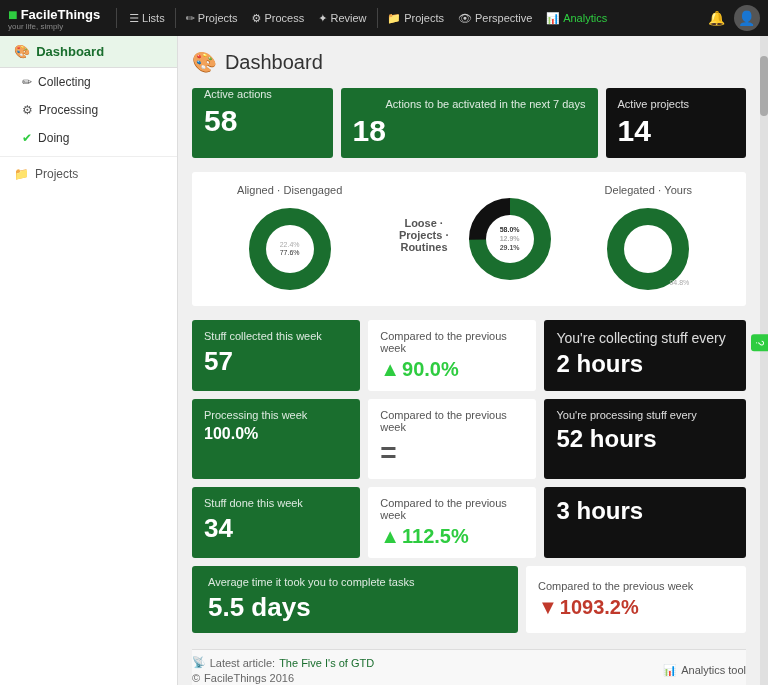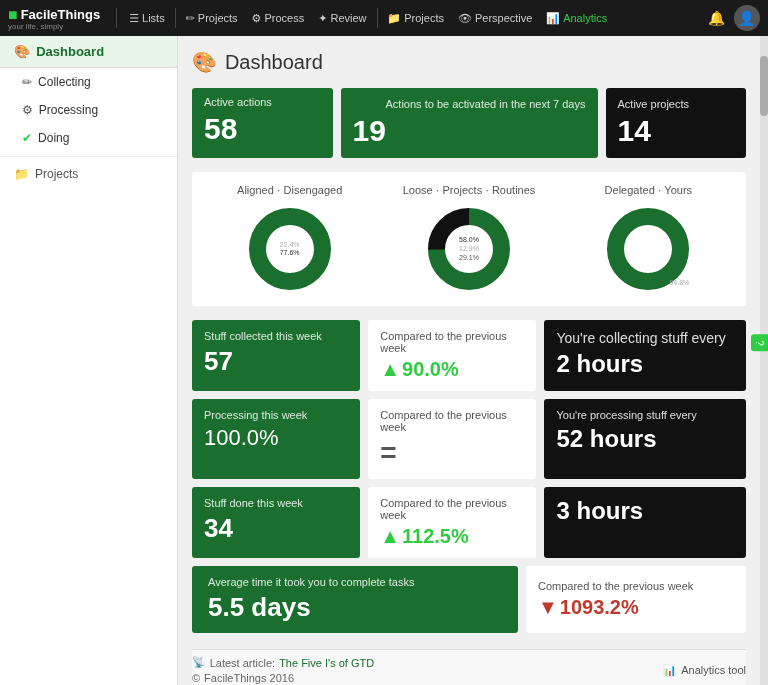--- a/index.html
+++ b/index.html
@@ -81,27 +81,27 @@
   </aside>
 
   <main style="flex:1;background:#f0f0f0;overflow-y:auto;padding:14px 14px 20px 14px;">
 
     <h1 style="font-size:20px;color:#333;margin-bottom:14px;display:flex;align-items:center;gap:8px;font-weight:normal;">
       <span style="color:#e67e22;">🎨</span>
       <span>Dashboard</span>
     </h1>
 
     <div style="display:flex;gap:8px;margin-bottom:14px;">
-      <div style="background:#1a6e2e;color:#fff;border-radius:3px;padding:8px 12px;flex:1;">
+      <div style="background:#1a6e2e;color:#fff;border-radius:3px;padding:0 12px;flex:1;">
         <div style="font-size:11px;color:rgba(255,255,255,0.85);margin-bottom:4px;">Active actions</div>
         <div style="font-size:30px;font-weight:bold;">58</div>
       </div>
       <div style="background:#1a6e2e;color:#fff;border-radius:3px;padding:10px 12px;flex:2;">
         <div style="font-size:11px;color:rgba(255,255,255,0.85);margin-bottom:4px;text-align:right;">Actions to be activated in the next 7 days</div>
-        <div style="font-size:30px;font-weight:bold;">19</div>
+        <div style="font-size:30px;font-weight:bold;">18</div>
       </div>
       <div style="background:#111;color:#fff;border-radius:3px;padding:10px 12px;flex:1;">
         <div style="font-size:11px;color:rgba(255,255,255,0.85);margin-bottom:4px;">Active projects</div>
         <div style="font-size:30px;font-weight:bold;">14</div>
       </div>
     </div>
 
     <div style="display:flex;gap:8px;margin-bottom:14px;background:#fff;border-radius:3px;padding:12px;">
 
       <div style="flex:1;display:flex;flex-direction:column;align-items:center;">
@@ -113,21 +113,21 @@
             <circle cx="45" cy="45" r="32" fill="none" stroke="#333" stroke-width="18" stroke-dasharray="58.1 258" stroke-dashoffset="-201" transform="rotate(-90 45 45)"></circle>
             <circle cx="45" cy="45" r="24" fill="white"></circle>
           </svg>
           <div style="position:absolute;top:50%;left:50%;transform:translate(-50%,-50%);font-size:8px;color:#555;text-align:center;line-height:1.2;">
             <div style="font-size:7px;color:#aaa;">22.4%</div>
             <div style="font-size:7px;color:#333;">77.6%</div>
           </div>
         </div>
       </div>
 
-      <div style="flex:1;display:flex;flex-direction:column;align-items:center;">
+      <div style="flex:1;display:flex;align-items:center;font-weight:bold;">
         <div style="font-size:11px;color:#555;margin-bottom:8px;text-align:center;">Loose · Projects · Routines</div>
         <div style="position:relative;width:90px;height:90px;">
           <svg width="90" height="90" viewBox="0 0 90 90">
 
             <circle cx="45" cy="45" r="32" fill="none" stroke="#1a6e2e" stroke-width="18" stroke-dasharray="150.5 258" stroke-dashoffset="0" transform="rotate(-90 45 45)"></circle>
             <circle cx="45" cy="45" r="32" fill="none" stroke="#111" stroke-width="18" stroke-dasharray="75.4 258" stroke-dashoffset="-150" transform="rotate(-90 45 45)"></circle>
             <circle cx="45" cy="45" r="32" fill="none" stroke="#2ecc40" stroke-width="18" stroke-dasharray="33.4 258" stroke-dashoffset="-225" transform="rotate(-90 45 45)"></circle>
             <circle cx="45" cy="45" r="24" fill="white"></circle>
           </svg>
           <div style="position:absolute;top:50%;left:50%;transform:translate(-50%,-50%);font-size:7px;color:#333;text-align:center;line-height:1.3;">
@@ -167,21 +167,21 @@
         </div>
         <div style="background:#111;color:#fff;border-radius:3px;padding:10px 12px;flex:1.6;">
           <div style="font-size:14px;color:rgba(255,255,255,0.85);margin-bottom:4px;">You're collecting stuff every</div>
           <div style="font-size:24px;font-weight:bold;">2 hours</div>
         </div>
       </div>
 
       <div style="display:flex;gap:8px;">
         <div style="background:#1a6e2e;color:#fff;border-radius:3px;padding:10px 12px;flex:1.3;">
           <div style="font-size:11px;color:rgba(255,255,255,0.85);margin-bottom:4px;">Processing this week</div>
-          <div style="font-size:22px;font-weight:normal;">100.0%</div>
+          <div style="font-size:16px;font-weight:bold;">100.0%</div>
         </div>
         <div style="background:#fff;color:#333;border-radius:3px;padding:10px 12px;flex:1.3;display:flex;flex-direction:column;justify-content:center;">
           <div style="font-size:11px;color:#555;margin-bottom:4px;">Compared to the previous week</div>
           <div style="font-size:28px;font-weight:bold;color:#555;display:flex;align-items:center;">
             <span>=</span>
           </div>
         </div>
         <div style="background:#111;color:#fff;border-radius:3px;padding:10px 12px;flex:1.6;">
           <div style="font-size:11px;color:rgba(255,255,255,0.85);margin-bottom:4px;">You're processing stuff every</div>
           <div style="font-size:24px;font-weight:bold;">52 hours</div>

